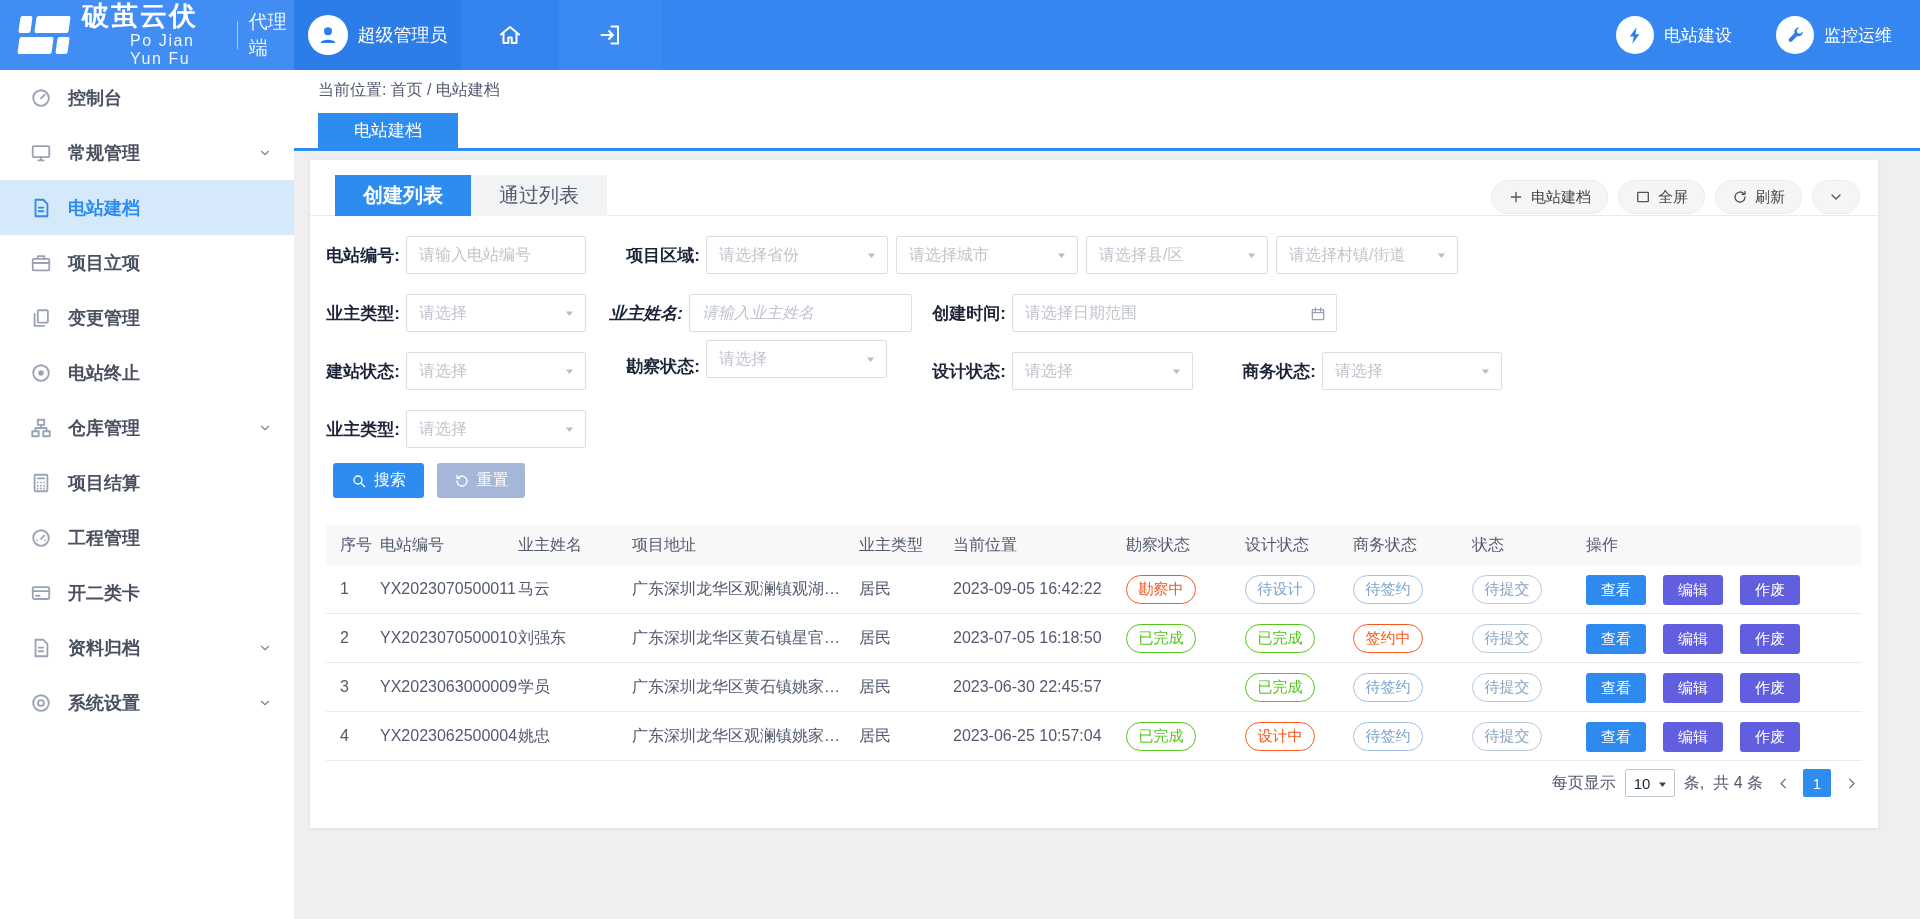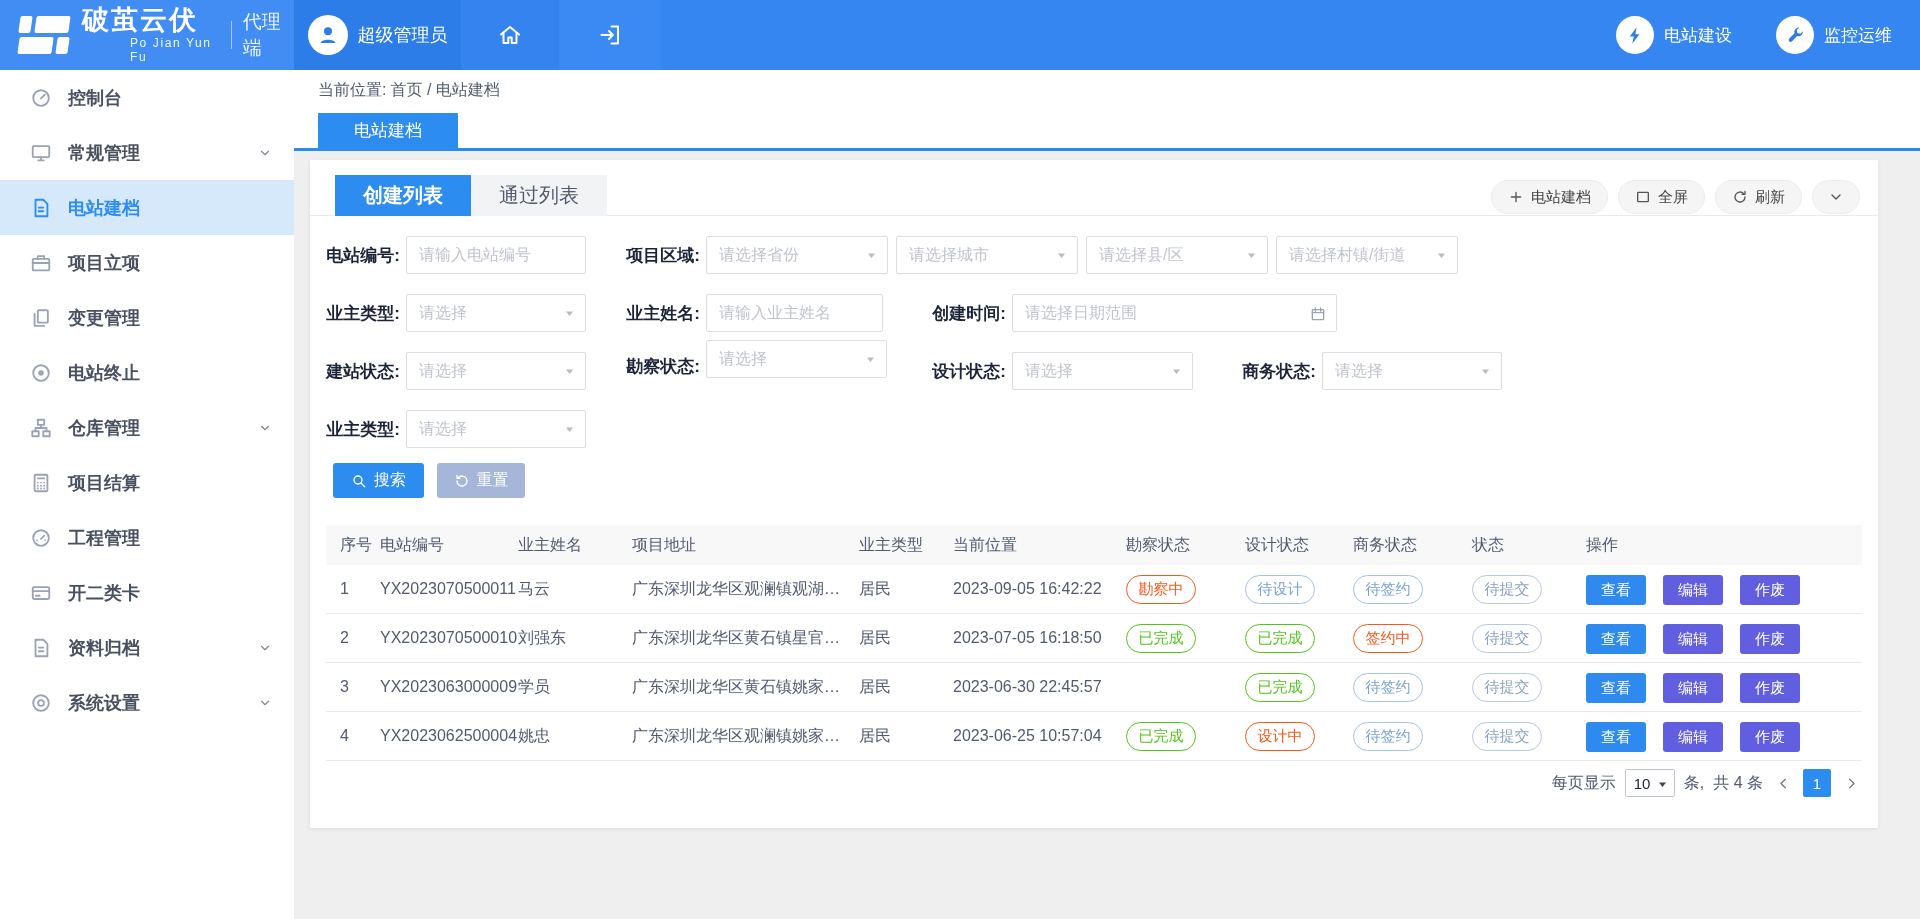--- a/index.html
+++ b/index.html
@@ -11,21 +11,21 @@
   .header { position:absolute; left:0; top:0; width:1920px; height:70px; background:#3686f2; }
   .logo-sec { position:absolute; left:0; top:0; width:294px; height:70px; background:#418df4; display:flex; align-items:center; padding-left:18px; }
   .mark { position:relative; width:52px; height:38px; transform:skewX(-8deg); flex:none; }
   .mark div { position:absolute; background:#fff; border-radius:2px; }
   .mark .b1 { left:0; top:0; width:12px; height:17px; }
   .mark .b2 { left:16px; top:0; width:34px; height:17px; }
   .mark .b3 { left:2px; bottom:0; width:34px; height:17px; }
   .mark .b4 { left:40px; bottom:0; width:12px; height:17px; }
   .brand-text { margin-left:12px; color:#fff; }
   .brand-title { font-size:27px; font-weight:bold; letter-spacing:2px; line-height:28px; }
-  .brand-sub { font-size:12px; letter-spacing:1.6px; opacity:.92; margin-top:2px;padding-left:48px; }
+  .brand-sub { font-size:16px; letter-spacing:1.6px; opacity:.92; margin-top:2px;padding-left:48px; }
   .brand-div { width:1px; height:28px; background:rgba(255,255,255,.55); margin:0 11px 0 13px; }
   .brand-tag { color:#eaf3ff; font-size:19px; }
   .seg { position:absolute; top:0; height:70px; display:flex; align-items:center; justify-content:center; }
   .seg-user { left:294px; width:167px; background:#2d7de9; gap:10px; }
   .seg-home { left:461px; width:98px; background:#3483ee; cursor:pointer; }
   .seg-logout { left:559px; width:102px; background:#3b8af3; cursor:pointer; }
   .avatar { width:40px; height:40px; border-radius:50%; background:#fff; display:flex; align-items:center; justify-content:center; color:#2d7de9; }
   .avatar svg { width:24px; height:24px; }
   .user-name { color:#fff; font-size:18px; }
   .seg-home svg,.seg-logout svg { width:24px; height:24px; color:#fff; }
@@ -395,24 +395,24 @@
             <div class="fbox" style="width: 180px;">
               <span class="fph">请选择</span>
               <span class="fcaret">
                 <svg viewBox="0 0 24 24" fill="none" stroke="currentColor" stroke-width="2" stroke-linecap="round" stroke-linejoin="round">
                   <path d="M5.5 8.5h13L12 16.5z" fill="currentColor" stroke="none"></path>
                 </svg>
               </span>
             </div>
           </div>
         </div>
-        <div class="fgroup" style="left: 310px; top: 134px;">
+        <div class="fgroup" style="left: 293px; top: 134px; font-style: italic;">
           <span class="flabel" style="width: 80px;">业主姓名:</span>
           <div class="ffields">
-            <div class="fbox" style="width: 177px;">
+            <div class="fbox" style="width: 223px;">
               <span class="fph">请输入业主姓名</span>
             </div>
           </div>
         </div>
         <div class="fgroup" style="left: 610px; top: 134px;">
           <span class="flabel" style="width: 86px;">创建时间:</span>
           <div class="ffields">
             <div class="fbox" style="width: 325px;">
               <span class="fph">请选择日期范围</span>
               <span class="fcal">

